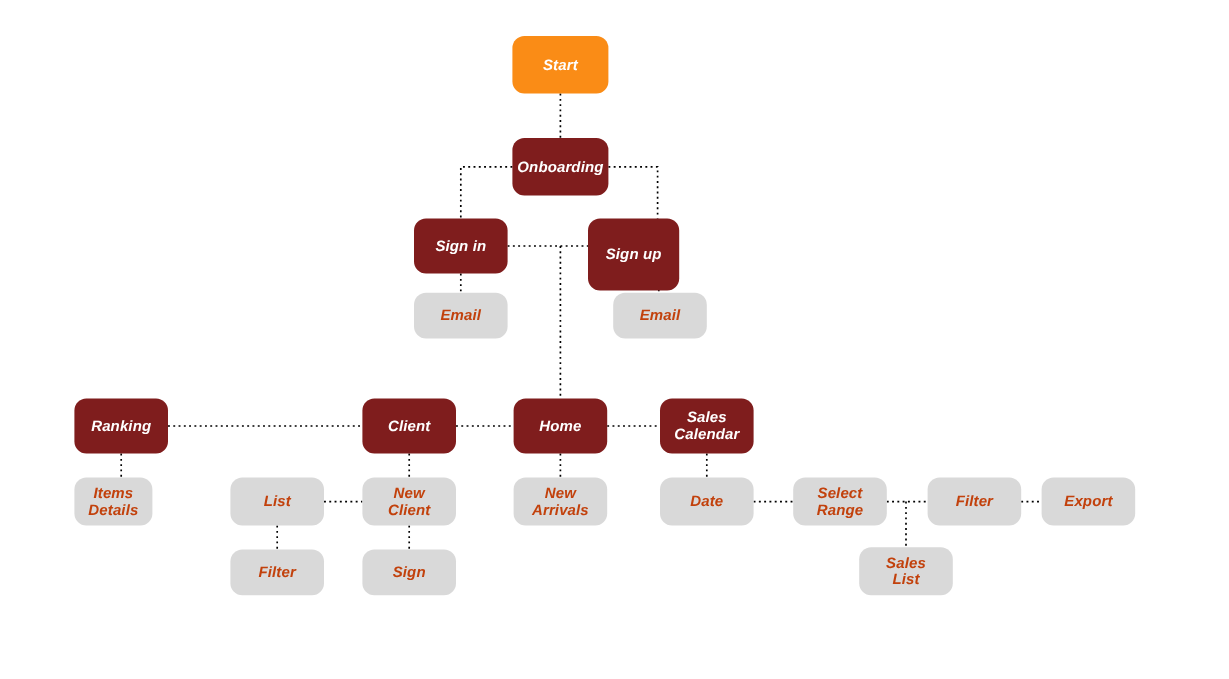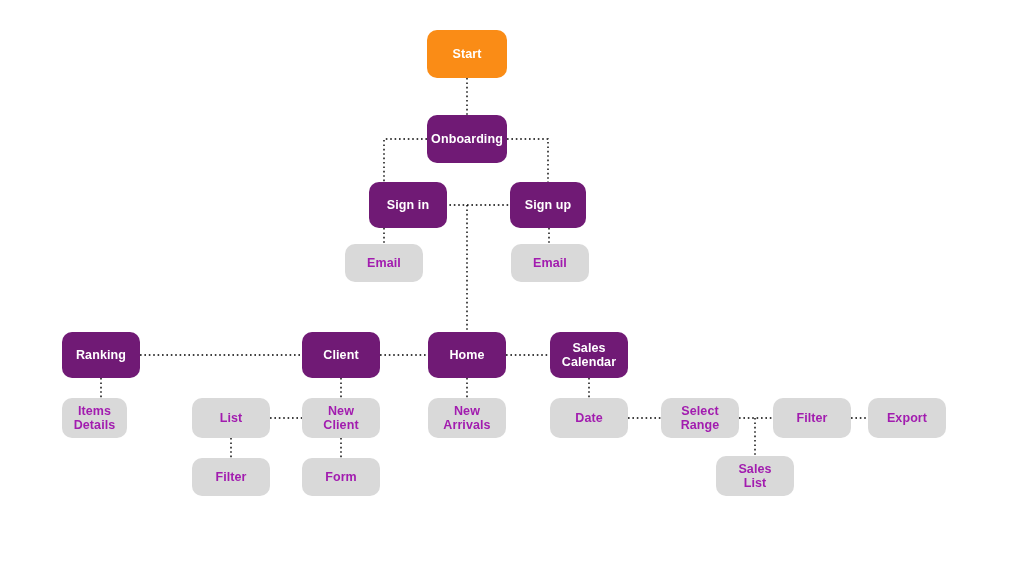--- a/index.html
+++ b/index.html
@@ -36,32 +36,33 @@
     justify-content: center;
     text-align: center;
     border-radius: 10px;
     font-weight: bold;
     font-size: 12.5px;
     line-height: 1.16;
     letter-spacing: 0.1px;
     white-space: pre-line;
     padding: 16px 6px;
     z-index: 2;
+    font-style: italic;
   }
   .node.start {
     background: #fa8c16;
     color: #ffffff;
   }
   .node.primary {
-    background: #701a75;
+    background: #7f1d1d;
     color: #ffffff;
   }
   .node.secondary {
     background: #d9d9d9;
-    color: #a21caf;
+    color: #c2410c;
   }
 </style>
 </head>
 <body>
 
 <div id="canvas">
   <svg id="edge-layer" viewBox="0 0 1024 566" xmlns="http://www.w3.org/2000/svg">
       <polyline points="467,78 467,115" fill="none" stroke="#000000" stroke-width="1.4" stroke-dasharray="1.6 2.8" stroke-linecap="butt"></polyline>
       <polyline points="427,139 384,139 384,182" fill="none" stroke="#000000" stroke-width="1.4" stroke-dasharray="1.6 2.8" stroke-linecap="butt"></polyline>
       <polyline points="507,139 548,139 548,182" fill="none" stroke="#000000" stroke-width="1.4" stroke-dasharray="1.6 2.8" stroke-linecap="butt"></polyline>
@@ -80,39 +81,39 @@
       <polyline points="231,438 231,458" fill="none" stroke="#000000" stroke-width="1.4" stroke-dasharray="1.6 2.8" stroke-linecap="butt"></polyline>
       <polyline points="341,438 341,458" fill="none" stroke="#000000" stroke-width="1.4" stroke-dasharray="1.6 2.8" stroke-linecap="butt"></polyline>
       <polyline points="628,418 661,418" fill="none" stroke="#000000" stroke-width="1.4" stroke-dasharray="1.6 2.8" stroke-linecap="butt"></polyline>
       <polyline points="739,418 773,418" fill="none" stroke="#000000" stroke-width="1.4" stroke-dasharray="1.6 2.8" stroke-linecap="butt"></polyline>
       <polyline points="851,418 884,418" fill="none" stroke="#000000" stroke-width="1.4" stroke-dasharray="1.6 2.8" stroke-linecap="butt"></polyline>
       <polyline points="755,418 755,456" fill="none" stroke="#000000" stroke-width="1.4" stroke-dasharray="1.6 2.8" stroke-linecap="butt"></polyline>
     </svg>
   <div id="node-layer">
       <div class="node start" style="left: 427px; top: 30px; width: 80px; height: 48px;"><span>Start</span></div>
       <div class="node primary" style="left: 427px; top: 115px; width: 80px; height: 48px;"><span>Onboarding</span></div>
-      <div class="node primary" style="left: 345px; top: 182px; width: 78px; height: 46px; margin-left: 24px;"><span>Sign in</span></div>
-      <div class="node primary" style="left: 510px; top: 182px; width: 76px; height: 46px;"><span>Sign up</span></div>
+      <div class="node primary" style="left: 345px; top: 182px; width: 78px; height: 46px;"><span>Sign in</span></div>
+      <div class="node primary" style="left: 490px; top: 182px; width: 76px; height: 60px;"><span>Sign up</span></div>
       <div class="node secondary" style="left: 345px; top: 244px; width: 78px; height: 38px;"><span>Email</span></div>
       <div class="node secondary" style="left: 511px; top: 244px; width: 78px; height: 38px;"><span>Email</span></div>
       <div class="node primary" style="left: 62px; top: 332px; width: 78px; height: 46px; justify-content: center;"><span>Ranking</span></div>
       <div class="node primary" style="left: 302px; top: 332px; width: 78px; height: 46px;"><span>Client</span></div>
       <div class="node primary" style="left: 428px; top: 332px; width: 78px; height: 46px;"><span>Home</span></div>
       <div class="node primary" style="left: 550px; top: 332px; width: 78px; height: 46px;"><span>Sales
 Calendar</span></div>
       <div class="node secondary" style="left: 62px; top: 398px; width: 65px; height: 40px;"><span>Items
 Details</span></div>
       <div class="node secondary" style="left: 192px; top: 398px; width: 78px; height: 40px;"><span>List</span></div>
       <div class="node secondary" style="left: 302px; top: 398px; width: 78px; height: 40px;"><span>New
 Client</span></div>
       <div class="node secondary" style="left: 428px; top: 398px; width: 78px; height: 40px;"><span>New
 Arrivals</span></div>
       <div class="node secondary" style="left: 550px; top: 398px; width: 78px; height: 40px;"><span>Date</span></div>
       <div class="node secondary" style="left: 661px; top: 398px; width: 78px; height: 40px;"><span>Select
 Range</span></div>
       <div class="node secondary" style="left: 773px; top: 398px; width: 78px; height: 40px;"><span>Filter</span></div>
       <div class="node secondary" style="left: 868px; top: 398px; width: 78px; height: 40px;"><span>Export</span></div>
       <div class="node secondary" style="left: 192px; top: 458px; width: 78px; height: 38px;"><span>Filter</span></div>
-      <div class="node secondary" style="left: 302px; top: 458px; width: 78px; height: 38px;"><span>Form</span></div>
+      <div class="node secondary" style="left: 302px; top: 458px; width: 78px; height: 38px;"><span>Sign</span></div>
       <div class="node secondary" style="left: 716px; top: 456px; width: 78px; height: 40px;"><span>Sales
 List</span></div>
     </div>
 </div>
 
 </body></html>

